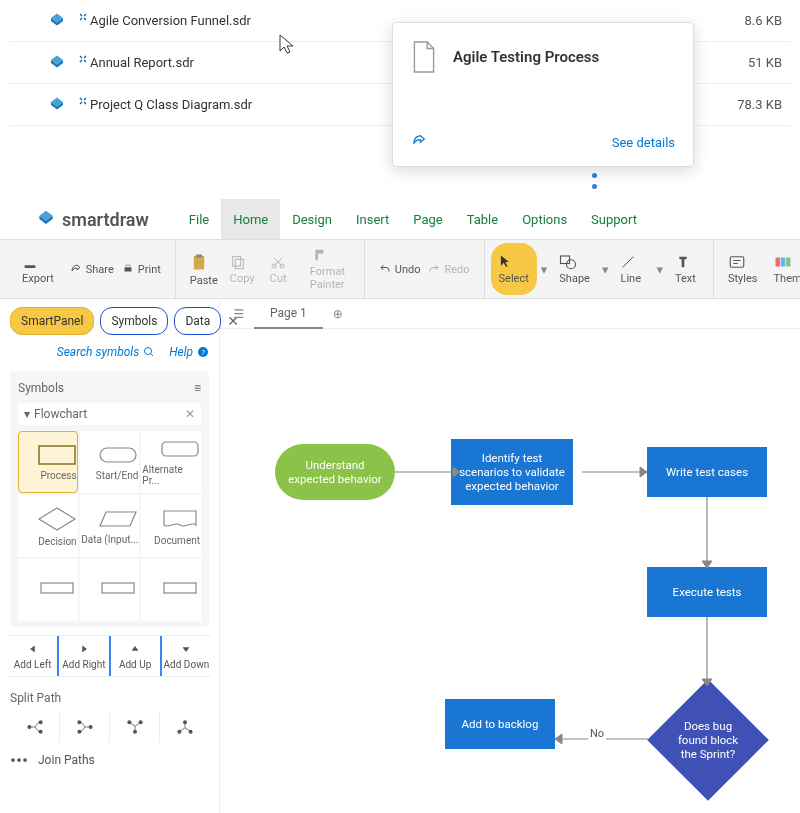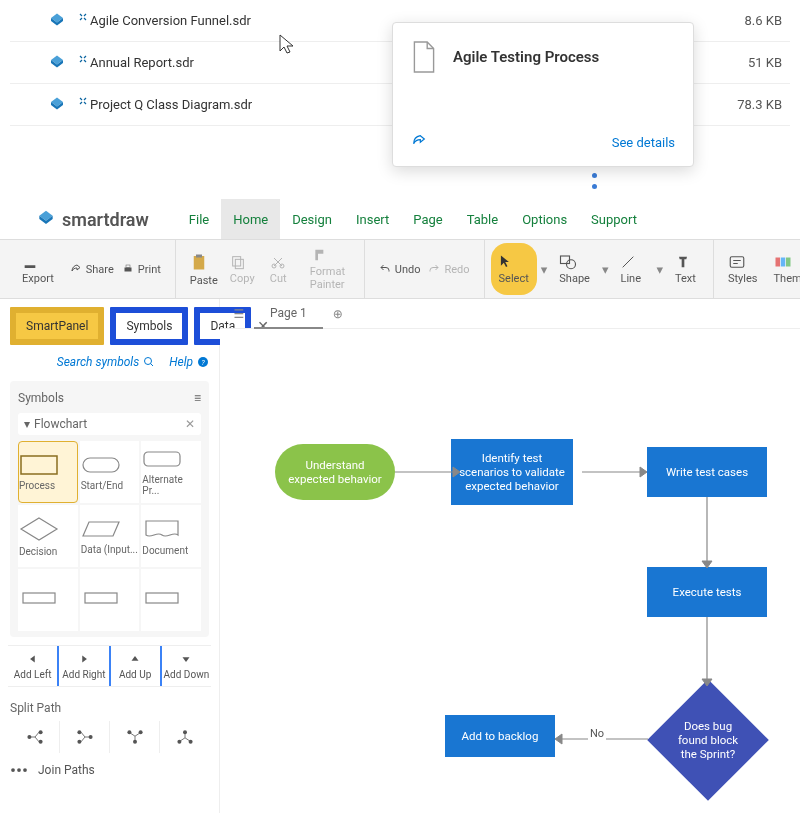--- a/index.html
+++ b/index.html
@@ -50,31 +50,31 @@
 .rb-mini{display:flex;align-items:center;font-size:11px;color:#555;height:20px;padding:0 4px}
 .rb-mini svg{margin-right:4px}
 .rb-stack{display:flex;flex-direction:row;justify-content:flex-end;padding:0 4px}
 .rb-btn.select{background:#f6c844;border-radius:16px}
 .rb-row{display:flex;align-items:flex-end}
 
 
 .workspace{display:flex;height:524px}
 .left-panel{width:220px;padding:8px 10px;border-right:1px solid #eee}
 .panel-tabs{display:flex;gap:6px;margin-bottom:10px;align-items:center}
-.ptab{padding:6px 10px;border:6px solid #1d4ed8;border-radius:1px;font-size:12px;background:#fff}
+.ptab{padding:6px 10px;border:1px solid #1d4ed8;border-radius:12px;font-size:12px;background:#fff}
 .ptab.active{background:#f6c844;border-color:#e0b030}
 .ptab-close{color:#666;font-size:14px;margin-left:auto}
 .panel-links{display:flex;justify-content:flex-end;gap:14px;font-size:12px;color:#0078d4;font-style:italic;margin-bottom:12px;align-items:center}
 .panel-links span{display:flex;align-items:center;gap:4px}
 .sym-section{background:#f6f6f6;border-radius:4px;padding:6px 8px;margin-bottom:6px}
 .sym-head{display:flex;justify-content:space-between;font-size:12px;color:#666;padding:4px 0}
 .sym-sub{font-size:12px;color:#666;background:#fff;padding:4px 6px;border-radius:3px;display:flex;align-items:center;margin:4px 0}
 .sym-sub .x{margin-left:auto;color:#999}
 .shape-grid{display:grid;grid-template-columns:repeat(3,1fr);gap:2px;margin-top:6px}
-.shape-cell{height:62px;display:flex;flex-direction:column;align-items:flex-start;justify-content:center;font-size:10px;color:#666;background:#fff;border:1px solid transparent}
+.shape-cell{height:62px;display:flex;flex-direction:column;align-items:flex-end;justify-content:center;font-size:10px;color:#666;background:#fff;border:1px solid transparent}
 .shape-cell.sel{background:#fff4d6;border:1px solid #e0b030;border-radius:4px}
 .shape-cell svg{margin-bottom:4px}
 .add-row{display:flex;border-top:1px solid #eee;border-bottom:1px solid #eee;margin:8px -2px}
 .add-btn{flex:1;display:flex;flex-direction:column;align-items:center;font-size:10px;color:#555;padding:6px 0;border-right:2px solid #3b82f6}
 .add-btn:last-child{border-right:none}
 .add-btn svg{margin-bottom:3px}
 .split-head{font-size:12px;color:#666;padding:6px 0}
 .split-row{display:flex}
 .split-btn{flex:1;display:flex;justify-content:center;padding:8px 0;border-right:1px solid #eee}
 .split-btn:last-child{border-right:none}
@@ -487,21 +487,21 @@
       <span class="ico">⊕</span>
     </div>
     <div class="canvas">
       <div class="node n-green" style="left:55px;top:115px;width:120px;height:56px">Understand expected behavior</div>
       <div class="node n-blue" style="left:231px;top:110px;width:122px;height:66px">Identify test scenarios to validate expected behavior</div>
       <div class="node n-blue" style="left:427px;top:118px;width:120px;height:50px">Write test cases</div>
       <div class="node n-blue" style="left:427px;top:238px;width:120px;height:50px">Execute tests</div>
       <div class="node n-diamond" style="left:445px;top:368px;width:86px;height:86px">
           <span>Does bug found block the Sprint?</span>
         </div>
-      <div class="node n-blue" style="left:225px;top:386px;width:110px;height:42px">Add to backlog</div>
+      <div class="node n-blue" style="left:225px;top:370px;width:110px;height:50px">Add to backlog</div>
 
       <svg class="arrow" style="left:175px;top:137px" width="66" height="12">
           <path d="M0 6h58" stroke-width="1.2"></path>
           <path d="M58 1l7 5-7 5z"></path>
         </svg>
       <svg class="arrow" style="left:362px;top:137px" width="66" height="12">
           <path d="M0 6h58" stroke-width="1.2"></path>
           <path d="M58 1l7 5-7 5z"></path>
         </svg>
       <svg class="arrow" style="left:481px;top:168px" width="12" height="72">

